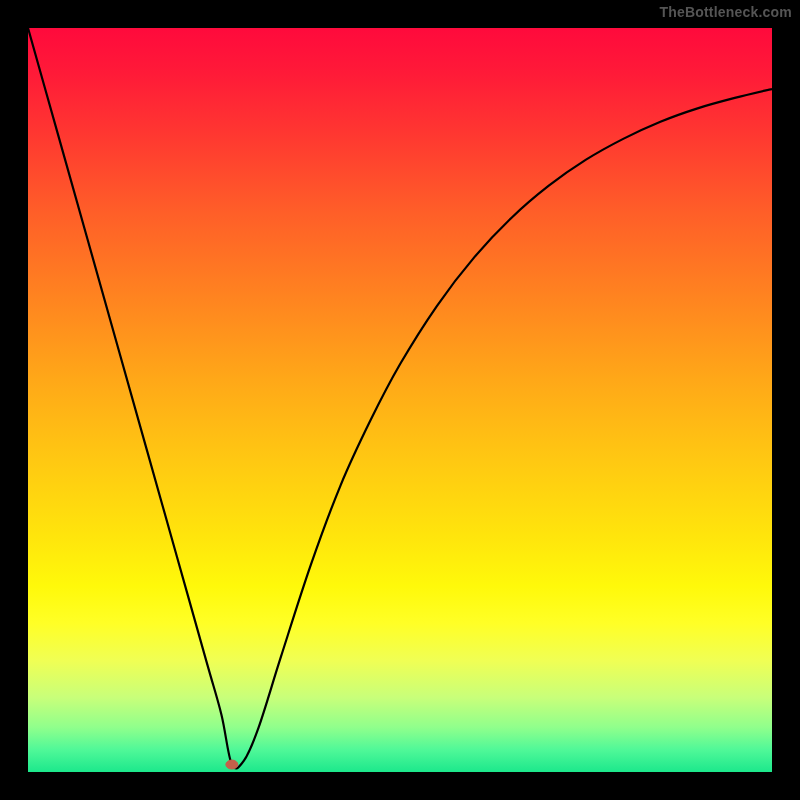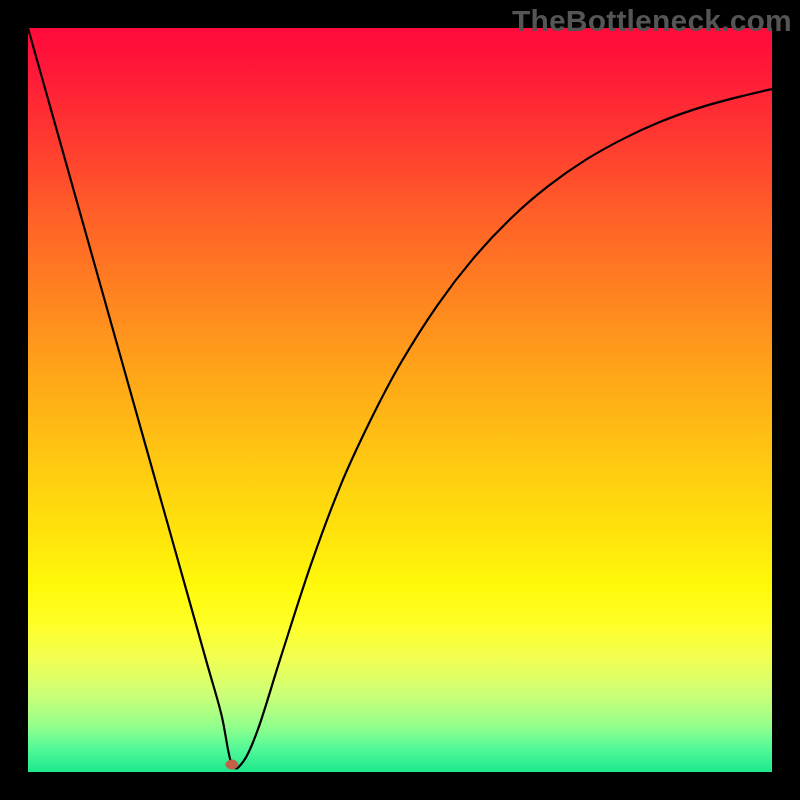--- a/index.html
+++ b/index.html
@@ -8,21 +8,21 @@
     height: 800px;
     background: #000;
     position: relative;
     font-family: Arial, sans-serif;
     overflow: hidden;
   }
   .watermark {
     position: absolute;
     top: 4px;
     right: 8px;
-    font-size: 30px;
+    font-size: 14px;
     font-weight: bold;
     color: #555555;
     z-index: 10;
     letter-spacing: 0.2px;
   }
   .plot-area {
     position: absolute;
     left: 28px;
     top: 28px;
     width: 744px;

